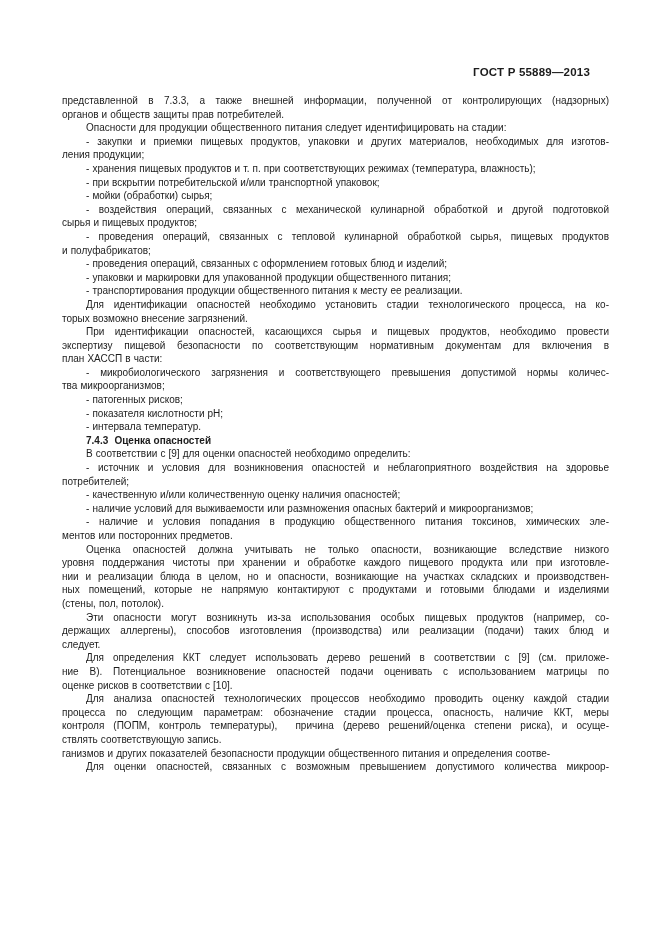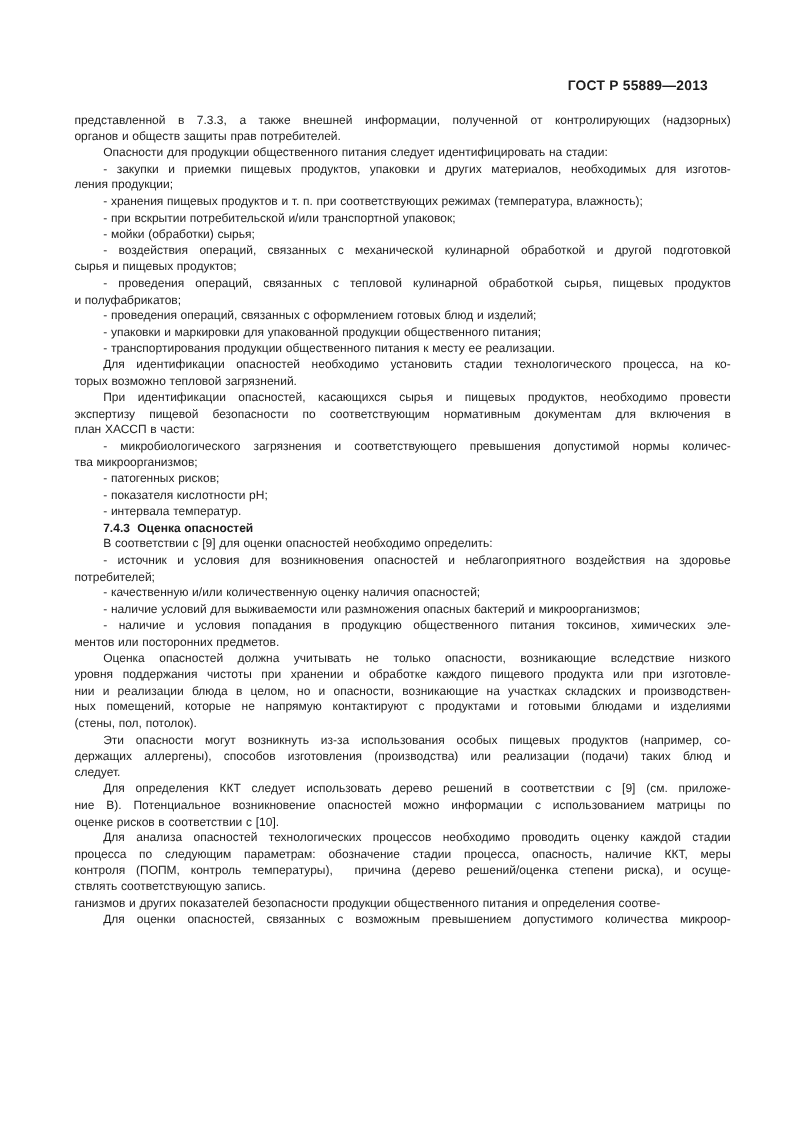--- a/index.html
+++ b/index.html
@@ -98,21 +98,21 @@
         <div class="line indent">- проведения операций, связанных с оформлением готовых блюд и изделий;</div>
       </div>
       <div class="block">
         <div class="line indent">- упаковки и маркировки для упакованной продукции общественного питания;</div>
       </div>
       <div class="block">
         <div class="line indent">- транспортирования продукции общественного питания к месту ее реализации.</div>
       </div>
       <div class="block">
         <div class="line indent just">Для идентификации опасностей необходимо установить стадии технологического процесса, на ко-</div>
-        <div class="line">торых возможно тепловой загрязнений.</div>
+        <div class="line">торых возможно внесение загрязнений.</div>
       </div>
       <div class="block">
         <div class="line indent just">При идентификации опасностей, касающихся сырья и пищевых продуктов, необходимо провести</div>
         <div class="line just">экспертизу пищевой безопасности по соответствующим нормативным документам для включения в</div>
         <div class="line">план ХАССП в части:</div>
       </div>
       <div class="block">
         <div class="line indent just">- микробиологического загрязнения и соответствующего превышения допустимой нормы количес-</div>
         <div class="line">тва микроорганизмов;</div>
       </div>
@@ -152,21 +152,21 @@
         <div class="line just">ных помещений, которые не напрямую контактируют с продуктами и готовыми блюдами и изделиями</div>
         <div class="line">(стены, пол, потолок).</div>
       </div>
       <div class="block">
         <div class="line indent just">Эти опасности могут возникнуть из-за использования особых пищевых продуктов (например, со-</div>
         <div class="line just">держащих аллергены), способов изготовления (производства) или реализации (подачи) таких блюд и</div>
         <div class="line">следует.</div>
       </div>
       <div class="block">
         <div class="line indent just">Для определения ККТ следует использовать дерево решений в соответствии с [9] (см. приложе-</div>
-        <div class="line just">ние В). Потенциальное возникновение опасностей можно информации с использованием матрицы по</div>
+        <div class="line just">ние В). Потенциальное возникновение опасностей подачи оценивать с использованием матрицы по</div>
         <div class="line">оценке рисков в соответствии с [10].</div>
       </div>
       <div class="block">
         <div class="line indent just">Для анализа опасностей технологических процессов необходимо проводить оценку каждой стадии</div>
         <div class="line just">процесса по следующим параметрам: обозначение стадии процесса, опасность, наличие ККТ, меры</div>
         <div class="line just">контроля (ПОПМ, контроль температуры),  причина (дерево решений/оценка степени риска), и осуще-</div>
         <div class="line">ствлять соответствующую запись.</div>
       </div>
       <div class="block">
         <div class="line">ганизмов и других показателей безопасности продукции общественного питания и определения соотве-</div>

